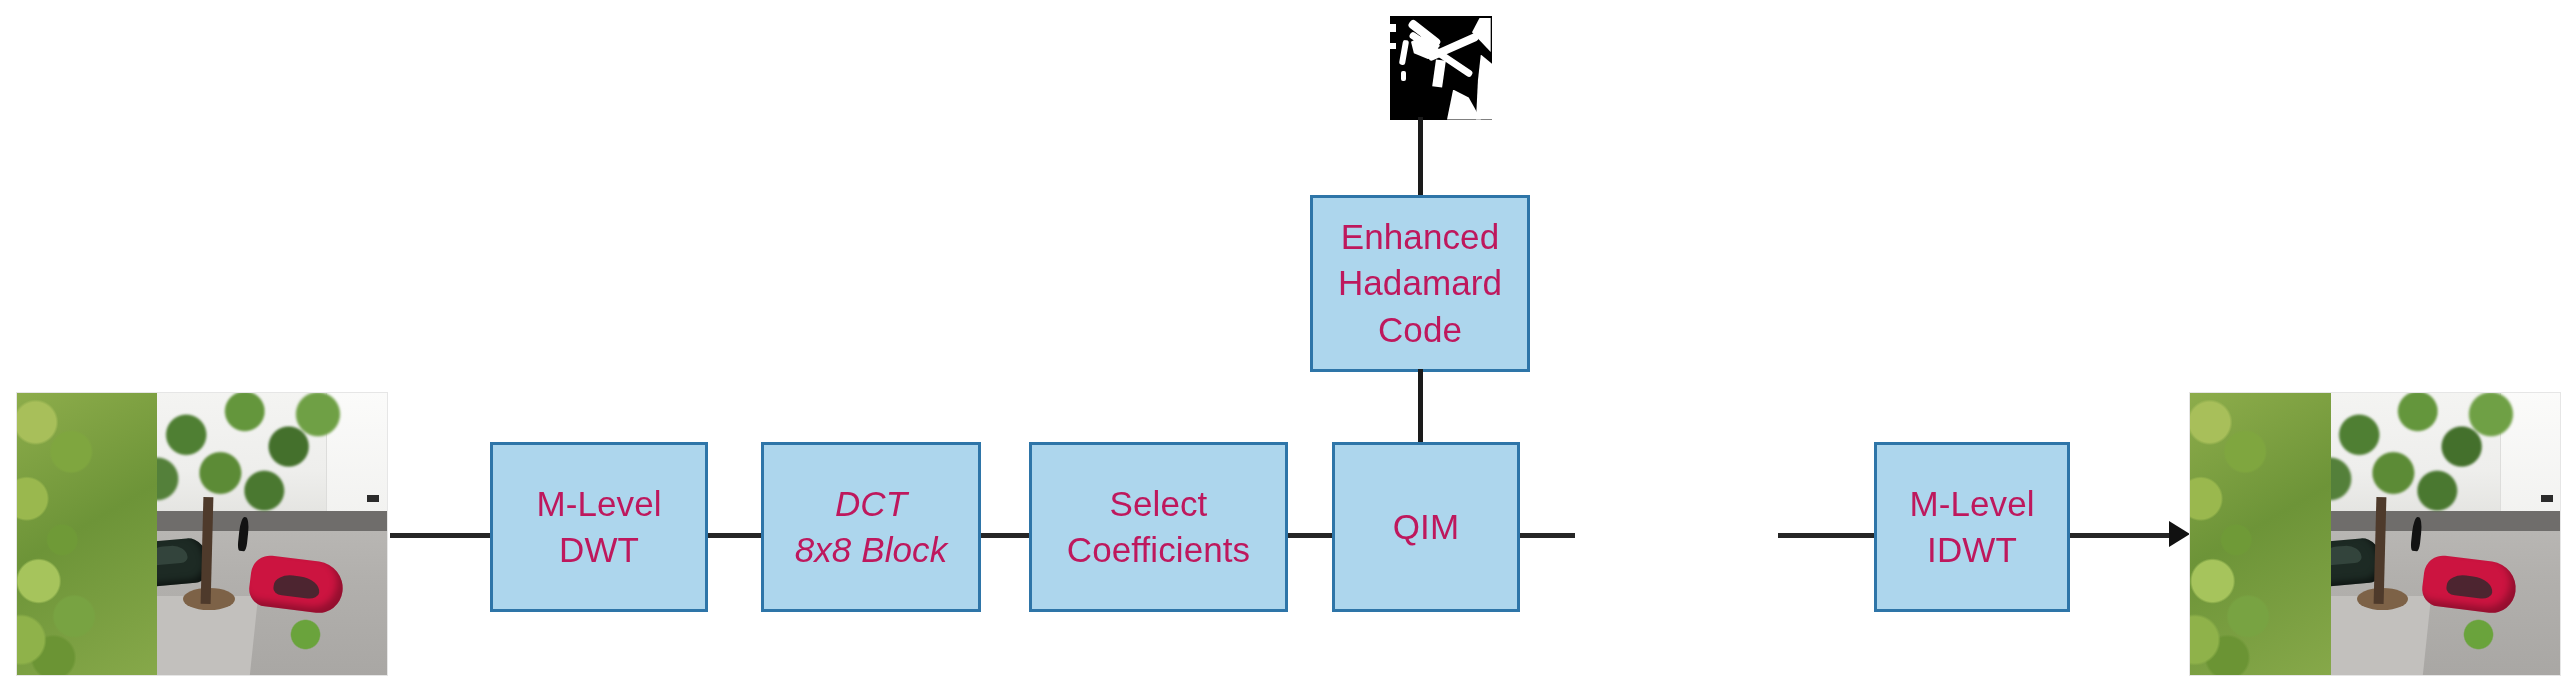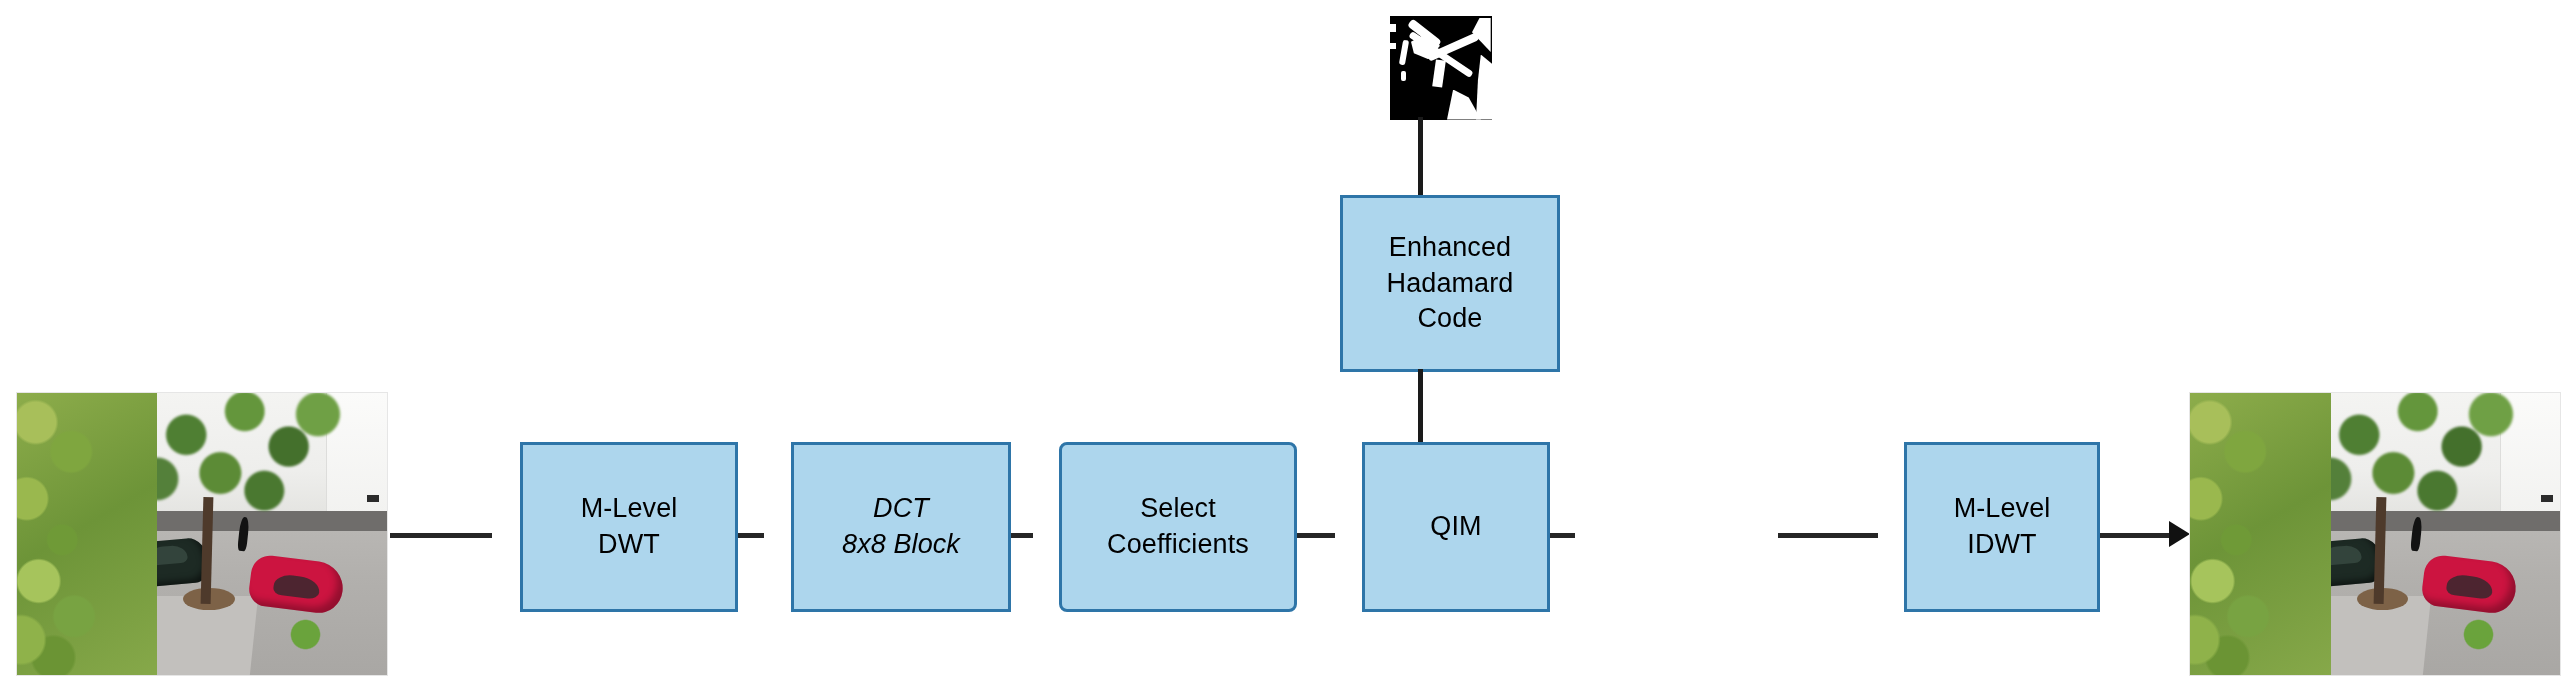--- a/index.html
+++ b/index.html
@@ -21,27 +21,26 @@
   
   .block {
     position: absolute;
     box-sizing: border-box;
     background: #ADD6ED;
     border: 3.1px solid #2E75A8;
     display: flex;
     align-items: center;
     justify-content: center;
     text-align: center;
-    color: #000000;
-    font-size: 27px;
+    color: #be185d;
+    font-size: 35px;
     line-height: 1.32;
     font-weight: 400;
     white-space: pre-line;
     letter-spacing: 0.1px;
-    margin-left: 30px;
   }
 
   
   .hline {
     position: absolute;
     height: 5px;
     background: #262626;
   }
   .vline {
     position: absolute;
@@ -288,21 +287,21 @@
   <div class="hline" style="left:1778px; top:533px; width:100px;"></div>
   <div class="hline" style="left:2068px; top:533px; width:103px;"></div>
   <div class="arrowhead" style="left:2169px; top:521px;"></div>
 
   <div class="block" style="left:490px; top:442px; width:218px; height:170px;">M-Level
 DWT</div>
 
   <div class="block" style="left:761px; top:442px; width:220px; height:170px;font-style:italic;">DCT
 8x8 Block</div>
 
-  <div class="block" style="left:1029px; top:442px; width:238px; height:170px;border-radius:8px;">Select
+  <div class="block" style="left:1029px; top:442px; width:259px; height:170px;">Select
 Coefficients</div>
 
   <div class="block" style="left:1332px; top:442px; width:188px; height:170px;">QIM</div>
 
 
   <div class="block" style="left:1874px; top:442px; width:196px; height:170px;">M-Level
 IDWT</div>
 
   <div class="photo" style="left:2189px; top:392px; width:372px; height:284px;">
     <div class="ph-sky"></div>

